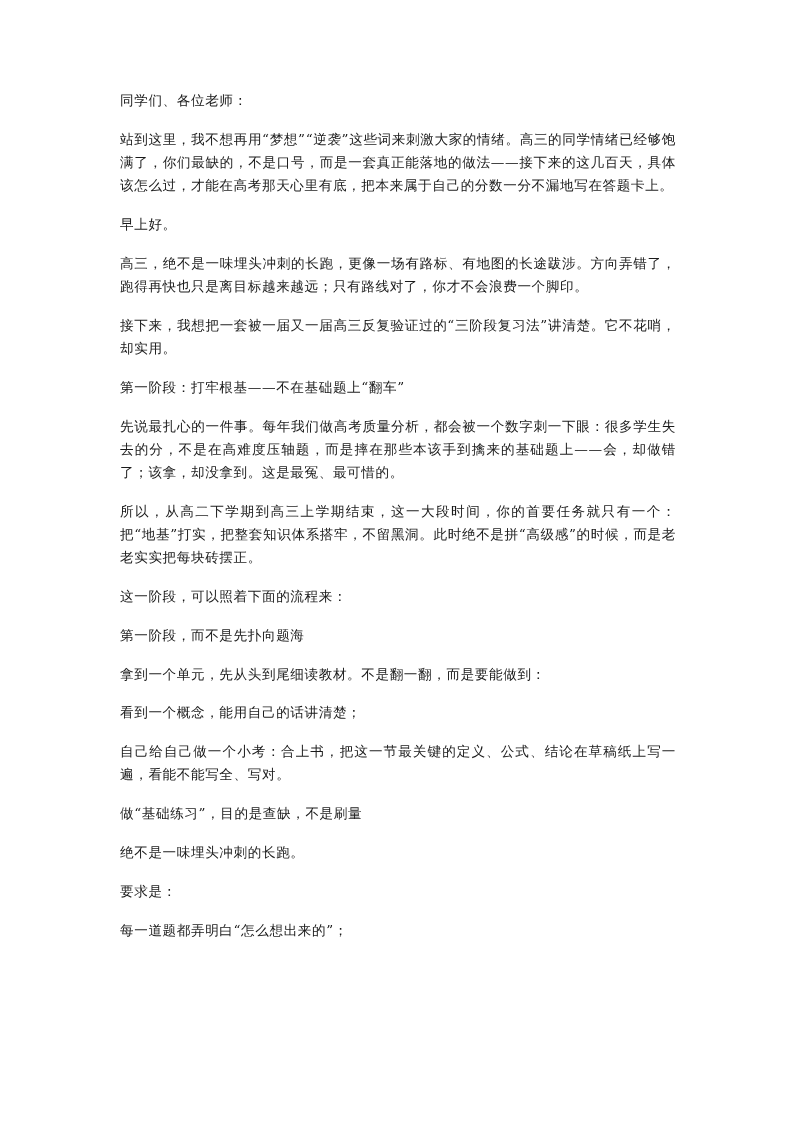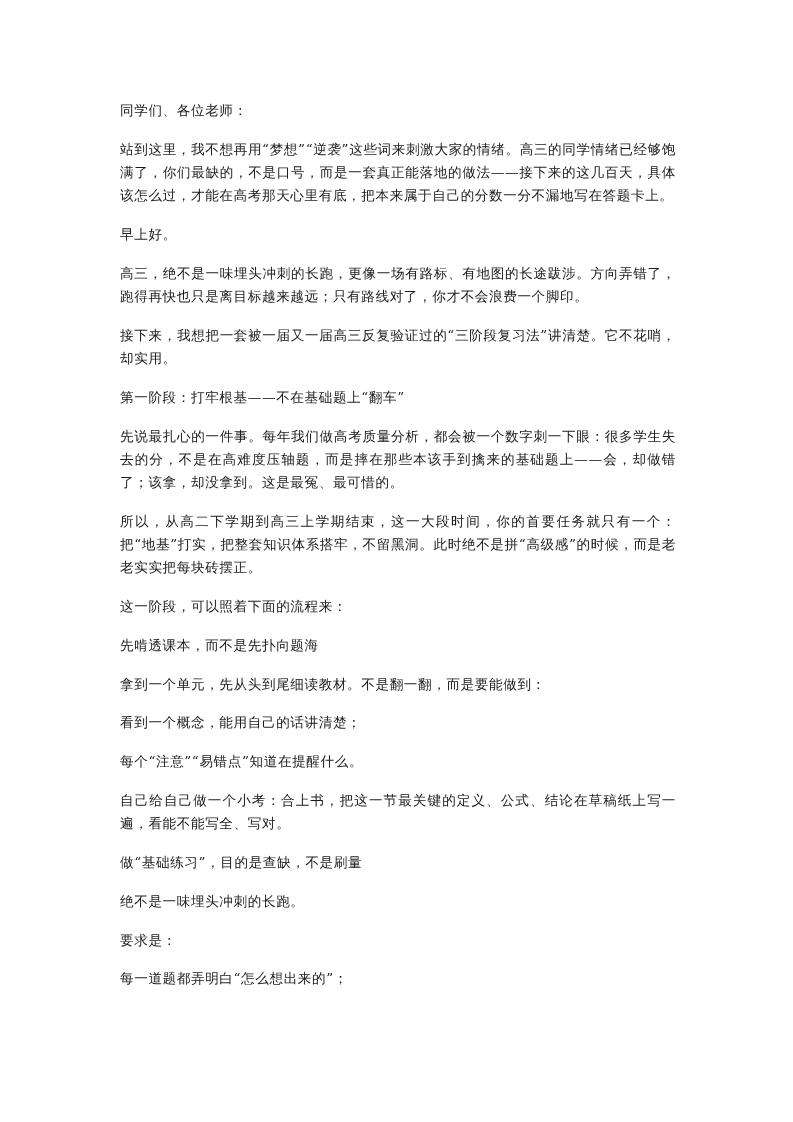--- a/index.html
+++ b/index.html
@@ -9,21 +9,21 @@
   }
   body {
     width: 793px;
     height: 1122px;
     position: relative;
     overflow: hidden;
   }
   .page {
     position: absolute;
     left: 120px;
-    top: 99px;
+    top: 89px;
     width: 556px;
     color: #1a1a1a;
     font-family: "DejaVu Serif", "Liberation Serif", serif;
     font-size: 13.6px;
     line-height: 23.2px;
     letter-spacing: 0.6px;
   }
   .page p {
     margin: 0 0 15.6px 0;
     text-align: justify;
@@ -36,22 +36,21 @@
 <div class="page">
   <p>同学们、各位老师：</p>
   <p>站到这里，我不想再用“梦想”“逆袭”这些词来刺激大家的情绪。高三的同学情绪已经够饱满了，你们最缺的，不是口号，而是一套真正能落地的做法——接下来的这几百天，具体该怎么过，才能在高考那天心里有底，把本来属于自己的分数一分不漏地写在答题卡上。</p>
   <p>早上好。</p>
   <p>高三，绝不是一味埋头冲刺的长跑，更像一场有路标、有地图的长途跋涉。方向弄错了，跑得再快也只是离目标越来越远；只有路线对了，你才不会浪费一个脚印。</p>
   <p>接下来，我想把一套被一届又一届高三反复验证过的“三阶段复习法”讲清楚。它不花哨，却实用。</p>
   <p>第一阶段：打牢根基——不在基础题上“翻车”</p>
   <p>先说最扎心的一件事。每年我们做高考质量分析，都会被一个数字刺一下眼：很多学生失去的分，不是在高难度压轴题，而是摔在那些本该手到擒来的基础题上——会，却做错了；该拿，却没拿到。这是最冤、最可惜的。</p>
   <p>所以，从高二下学期到高三上学期结束，这一大段时间，你的首要任务就只有一个：把“地基”打实，把整套知识体系搭牢，不留黑洞。此时绝不是拼“高级感”的时候，而是老老实实把每块砖摆正。</p>
   <p>这一阶段，可以照着下面的流程来：</p>
-  <p>先啃透课本，而不是先扑向题海</p>
+  <p>第一阶段，而不是先扑向题海</p>
   <p>拿到一个单元，先从头到尾细读教材。不是翻一翻，而是要能做到：</p>
   <p>看到一个概念，能用自己的话讲清楚；</p>
-  <p>每个“注意”“易错点”知道在提醒什么。</p>
   <p>自己给自己做一个小考：合上书，把这一节最关键的定义、公式、结论在草稿纸上写一遍，看能不能写全、写对。</p>
   <p>做“基础练习”，目的是查缺，不是刷量</p>
   <p>绝不是一味埋头冲刺的长跑。</p>
   <p>要求是：</p>
   <p>每一道题都弄明白“怎么想出来的”；</p>
 </div>
 
 </body></html>

